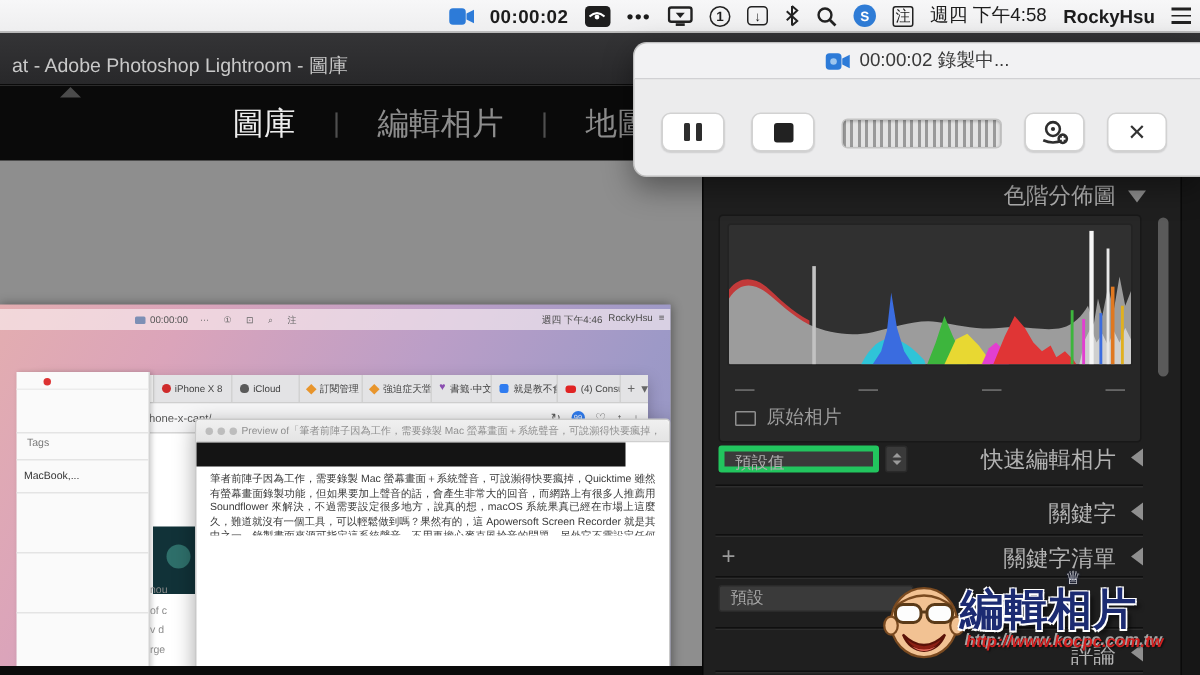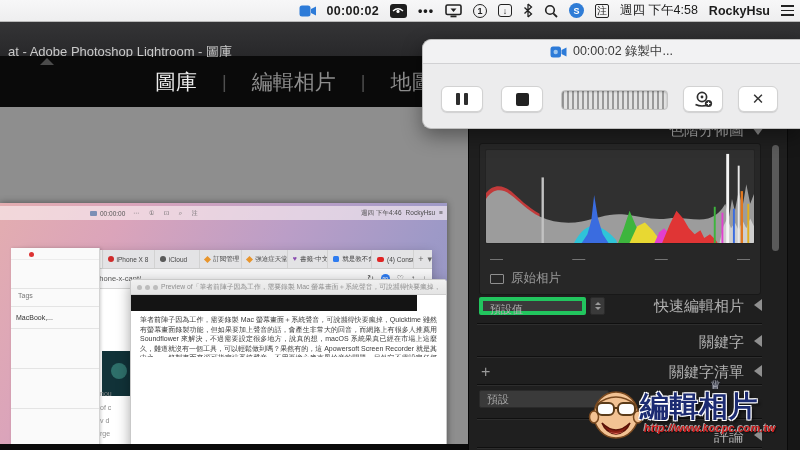--- a/index.html
+++ b/index.html
@@ -25,21 +25,21 @@
     font-size:9px; font-weight:bold; display:flex; align-items:center; justify-content:center; }
   .gpu-ic { width:17px; height:14px; background:#1e1e1e; border-radius:3px; display:flex;
     align-items:center; justify-content:center; }
   .nc-icon { display:flex; flex-direction:column; gap:2.5px; }
   .nc-icon i { display:block; width:13px; height:1.8px; background:#222; }
   .mb-user { font-weight:600; }
 
   
   .lr-titlebar { left:0; top:22px; width:800px; height:35px; background:linear-gradient(#343436,#28282a);
     z-index:5; border-bottom:1px solid #0a0a0a; }
-  .lr-title { position:absolute; left:8px; top:12px; line-height:35px; font-size:13px; color:#c9c9c9; }
+  .lr-title { position:absolute; left:8px; top:4px; line-height:35px; font-size:13px; color:#c9c9c9; }
   .lr-modulebar { left:0; top:57px; width:800px; height:50px; background:#0a0a0a; z-index:5; }
   .collapse-up { position:absolute; left:40px; top:1px; width:0; height:0;
     border-left:7px solid transparent; border-right:7px solid transparent; border-bottom:7px solid #4b4b4b; }
   .lr-tabs { position:absolute; left:155px; top:0; height:50px; display:flex; align-items:center;
     gap:25px; font-size:21px; }
   .lr-tab { color:#8d8d8d; cursor:default; }
   .lr-tab.active { color:#ededed; }
   .lr-tab-div { color:#4f4f4f; font-size:18px; }
 
   
@@ -96,21 +96,21 @@
     box-shadow:0 4px 14px rgba(0,0,0,.35); border:1px solid #c9c9c9; border-radius:3px 3px 0 0; }
   .ph-pv-title { height:15px; background:linear-gradient(#f0f0f0,#e4e4e4); border-bottom:1px solid #cfcfcf;
     display:flex; align-items:center; gap:3px; padding:0 6px; border-radius:3px 3px 0 0; }
   .dot { width:5px; height:5px; border-radius:50%; background:#bdbdbd; flex:0 0 auto; }
   .ph-pv-titletext { font-size:6.8px; color:#8f8f8f; white-space:nowrap; overflow:hidden; }
   .ph-pv-black { width:286px; height:16px; background:#141414; }
   .ph-pv-body { padding:4px 9px; font-size:7px; line-height:9.6px; color:#3a3a3a; height:46px;
     overflow:hidden; text-align:justify; }
 
   
-  .popover { left:422px; top:39px; width:378px; height:90px; background:#ececed;
+  .popover { left:422px; top:28px; width:378px; height:90px; background:#ececed;
     border:1px solid #bfbfbf; border-right:none; border-radius:9px 0 0 9px;
     box-shadow:0 7px 20px rgba(0,0,0,.4); z-index:50; }
   .pop-header { height:24px; border-bottom:1px solid #d1d1d3; background:#f2f2f3;
     border-radius:9px 0 0 0; display:flex; align-items:center; justify-content:center; gap:6px;
     font-size:12.5px; color:#3a3a3a; }
   .pop-btn { position:absolute; background:#fff; border:1px solid #d2d2d2; border-radius:6px;
     box-shadow:0 1px 1px rgba(0,0,0,.12); display:flex; align-items:center; justify-content:center; }
   .btn-pause { left:18px; top:46px; width:42px; height:26px; gap:4px; }
   .btn-pause i { display:block; width:4px; height:12px; background:#2d2d2d; border-radius:1px; }
   .btn-stop { left:78px; top:46px; width:42px; height:26px; }

